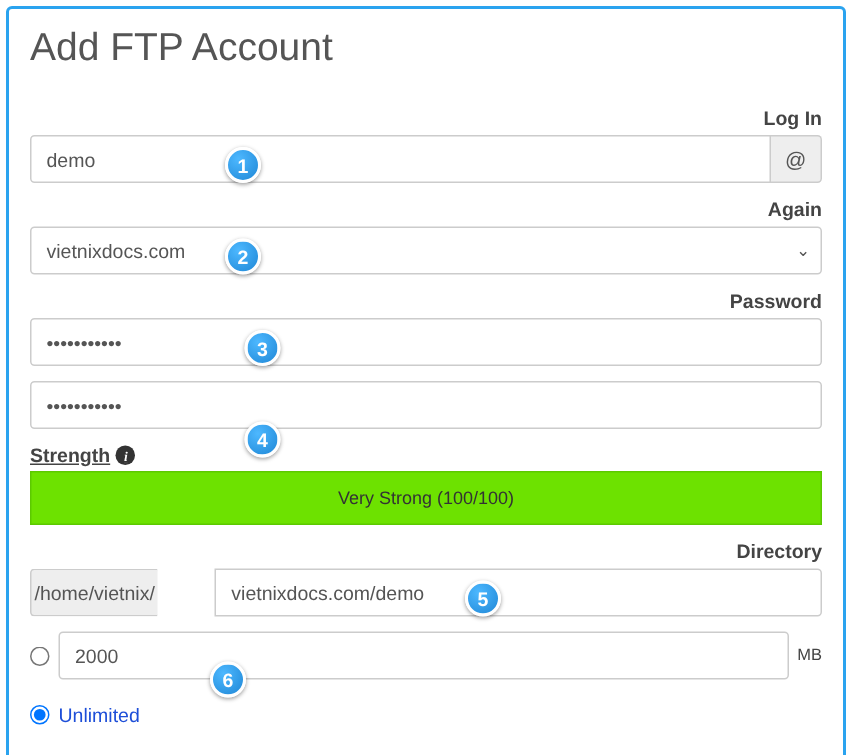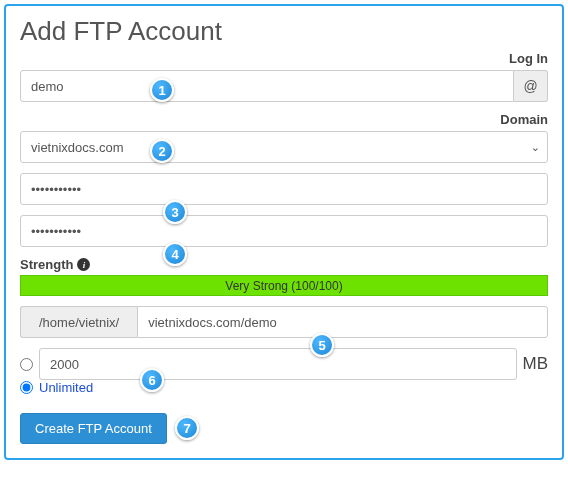--- a/index.html
+++ b/index.html
@@ -13,21 +13,21 @@
     border: 2px solid #2aa3ef;
     border-radius: 4px;
     background: #fff;
     padding: 10px 14px 14px 14px;
     position: relative;
   }
   h1.page-title {
     font-size: 26px;
     font-weight: 400;
     color: #555;
-    margin-bottom: 4px;
+    margin-bottom: 24px;
   }
   .form-group { margin-bottom: 10px; position: relative; }
   label.field-label {
     display: block;
     font-size: 13px;
     font-weight: 700;
     color: #444;
     margin-bottom: 4px;
     text-align: right;
   }
@@ -51,46 +51,46 @@
   }
   .addon {
     display: flex; align-items: center; justify-content: center;
     min-width: 34px; height: 32px;
     border: 1px solid #ccc; border-left: none;
     border-radius: 0 3px 3px 0;
     background: #eee; color: #555; font-size: 14px;
   }
   .addon-pre {
     display: flex; align-items: center; justify-content: center;
-    height: 32px; padding: 0 18px;
+    height: 32px; padding: 0 2px;
     border: 1px solid #ccc; border-right: none;
     border-radius: 3px 0 0 3px;
     background: #eee; color: #555; font-size: 13px; white-space: nowrap;
   }
   .input-row > input.with-addon-right { border-radius: 3px 0 0 3px; }
-  .input-row > .dir-input { border-radius: 0 3px 3px 0; flex: 1; }
-  .strength-label { font-size: 13px; font-weight: 700; color: #444; display: flex; align-items: center; gap: 4px; margin-bottom: 3px;}
+  .input-row > .dir-input { border-radius: 0 3px 3px 0; flex: 1; margin-left: 38px; }
+  .strength-label { font-size: 13px; font-weight: 700; color: #444; display: flex; align-items: center; gap: 4px; margin-bottom: 3px; text-decoration: underline;}
   .info-icon {
     display: inline-flex; width: 13px; height: 13px; border-radius: 50%;
     background: #333; color: #fff; font-size: 9px; font-weight: 700; font-style: italic;
     align-items: center; justify-content: center; font-family: Georgia, serif;
   }
   .strength-bar {
-    width: 100%; height: 21px; background: #6de200;
+    width: 100%; height: 36px; background: #6de200;
     border: 1px solid #5cc900;
     display: flex; align-items: center; justify-content: center;
     font-size: 12px; color: #333;
   }
-  .quota-row { display: flex; align-items: center; gap: 6px; margin-bottom: 0;}
+  .quota-row { display: flex; align-items: center; gap: 6px; margin-bottom: 16px;}
   .quota-row input[type="radio"] { margin: 0; }
   .quota-input {
     width: 70px; height: 26px; border: 1px solid #ccc; border-radius: 3px;
     padding: 2px 6px; font-size: 13px; color: #555; background: #fff;
   }
-  .quota-unit { font-size: 17px; color: #444; }
+  .quota-unit { font-size: 11px; color: #444; }
   .quota-label { font-size: 13px; color: #1d4ed8; }
   .btn-primary {
     display: inline-block; background: #2d8fd4; color: #fff;
     border: 1px solid #2a82c2; border-radius: 3px;
     padding: 7px 14px; font-size: 13px; cursor: pointer;
     margin-top: 8px;
   }
   .callout {
     position: absolute; width: 24px; height: 24px; border-radius: 50%;
     background: radial-gradient(circle at 35% 30%, #4db8ff, #1f87d6);
@@ -110,51 +110,53 @@
   <div class="form-group">
     <label class="field-label">Log In</label>
     <div class="input-row">
       <input type="text" class="with-addon-right" value="demo" style="">
       <span class="addon">@</span>
     </div>
     <div class="callout" style="left:130px; top:27px;">1</div>
   </div>
 
   <div class="form-group">
-    <label class="field-label">Domain</label>
+    <label class="field-label">Again</label>
     <div class="select-wrap">
       <select class="select-box">
         <option>vietnixdocs.com</option>
       </select>
       <span class="select-caret">⌄</span>
     </div>
     <div class="callout" style="left:130px; top:27px;">2</div>
   </div>
 
   <div class="form-group">
+    <label class="field-label">Password</label>
     <input type="password" value="•••••••••••" style="">
     <div class="callout" style="left:143px; top:27px;">3</div>
   </div>
 
   <div class="form-group">
     <input type="password" value="•••••••••••" style="">
     <div class="callout" style="left:143px; top:27px;">4</div>
   </div>
 
   <div class="form-group">
     <div class="strength-label">
       <span>Strength</span>
       <span class="info-icon">i</span>
     </div>
     <div class="strength-bar">
       <span>Very Strong (100/100)</span>
     </div>
   </div>
 
   <div class="form-group">
+    <label class="field-label">Directory</label>
     <div class="input-row">
       <span class="addon-pre">/home/vietnix/</span>
       <input type="text" class="dir-input" value="vietnixdocs.com/demo" style="">
     </div>
     <div class="callout" style="left:290px; top:27px;">5</div>
   </div>
 
   <div class="form-group">
     <div class="quota-row">
       <input type="radio" name="quota" style="">

